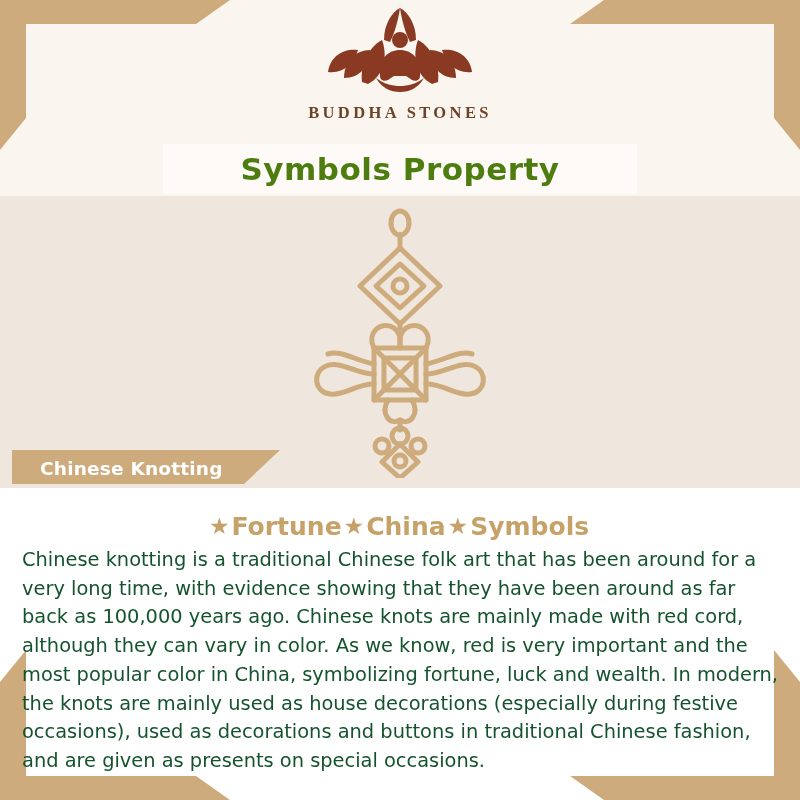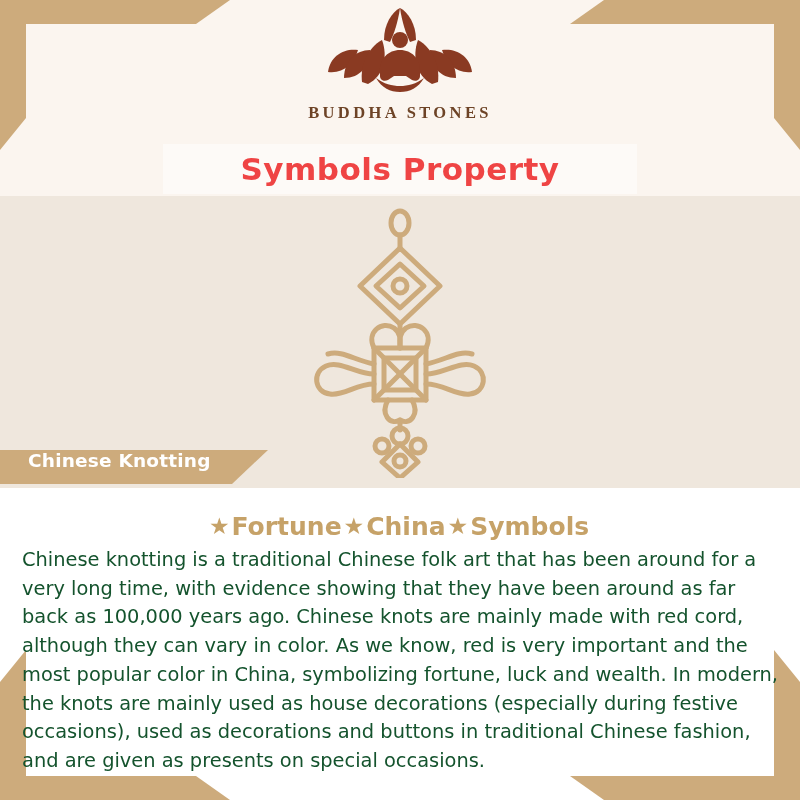--- a/index.html
+++ b/index.html
@@ -115,47 +115,48 @@
     height: 50px;
     background: #fdfaf7;
     z-index: 5;
     display: flex;
     align-items: center;
     justify-content: center;
   }
   .title-ribbon .title-text {
     font-size: 31px;
     font-weight: bold;
-    color: #ef4444;
+    color: #4d7c0f;
     letter-spacing: 0.5px;
     font-family: "DejaVu Sans", sans-serif;
   }
 
   
   .emblem {
     position: absolute;
     top: 208px;
     left: 50%;
     transform: translateX(-50%);
     width: 260px;
     height: 270px;
     z-index: 3;
   }
 
   
   .tab {
     position: absolute;
-    left: 0;
+    left: 12px;
     top: 450px;
     height: 37px;
     width: 268px;
     background: #cdab7c;
     z-index: 6;
     clip-path: polygon(0 0, 268px 0, 232px 34px, 0 34px);
     display: flex;
+    align-items: center;
   }
   .tab-label {
     padding-left: 28px;
     color: #ffffff;
     font-size: 18.5px;
     font-weight: bold;
     font-family: "DejaVu Sans", sans-serif;
     letter-spacing: 0.2px;
   }
 

